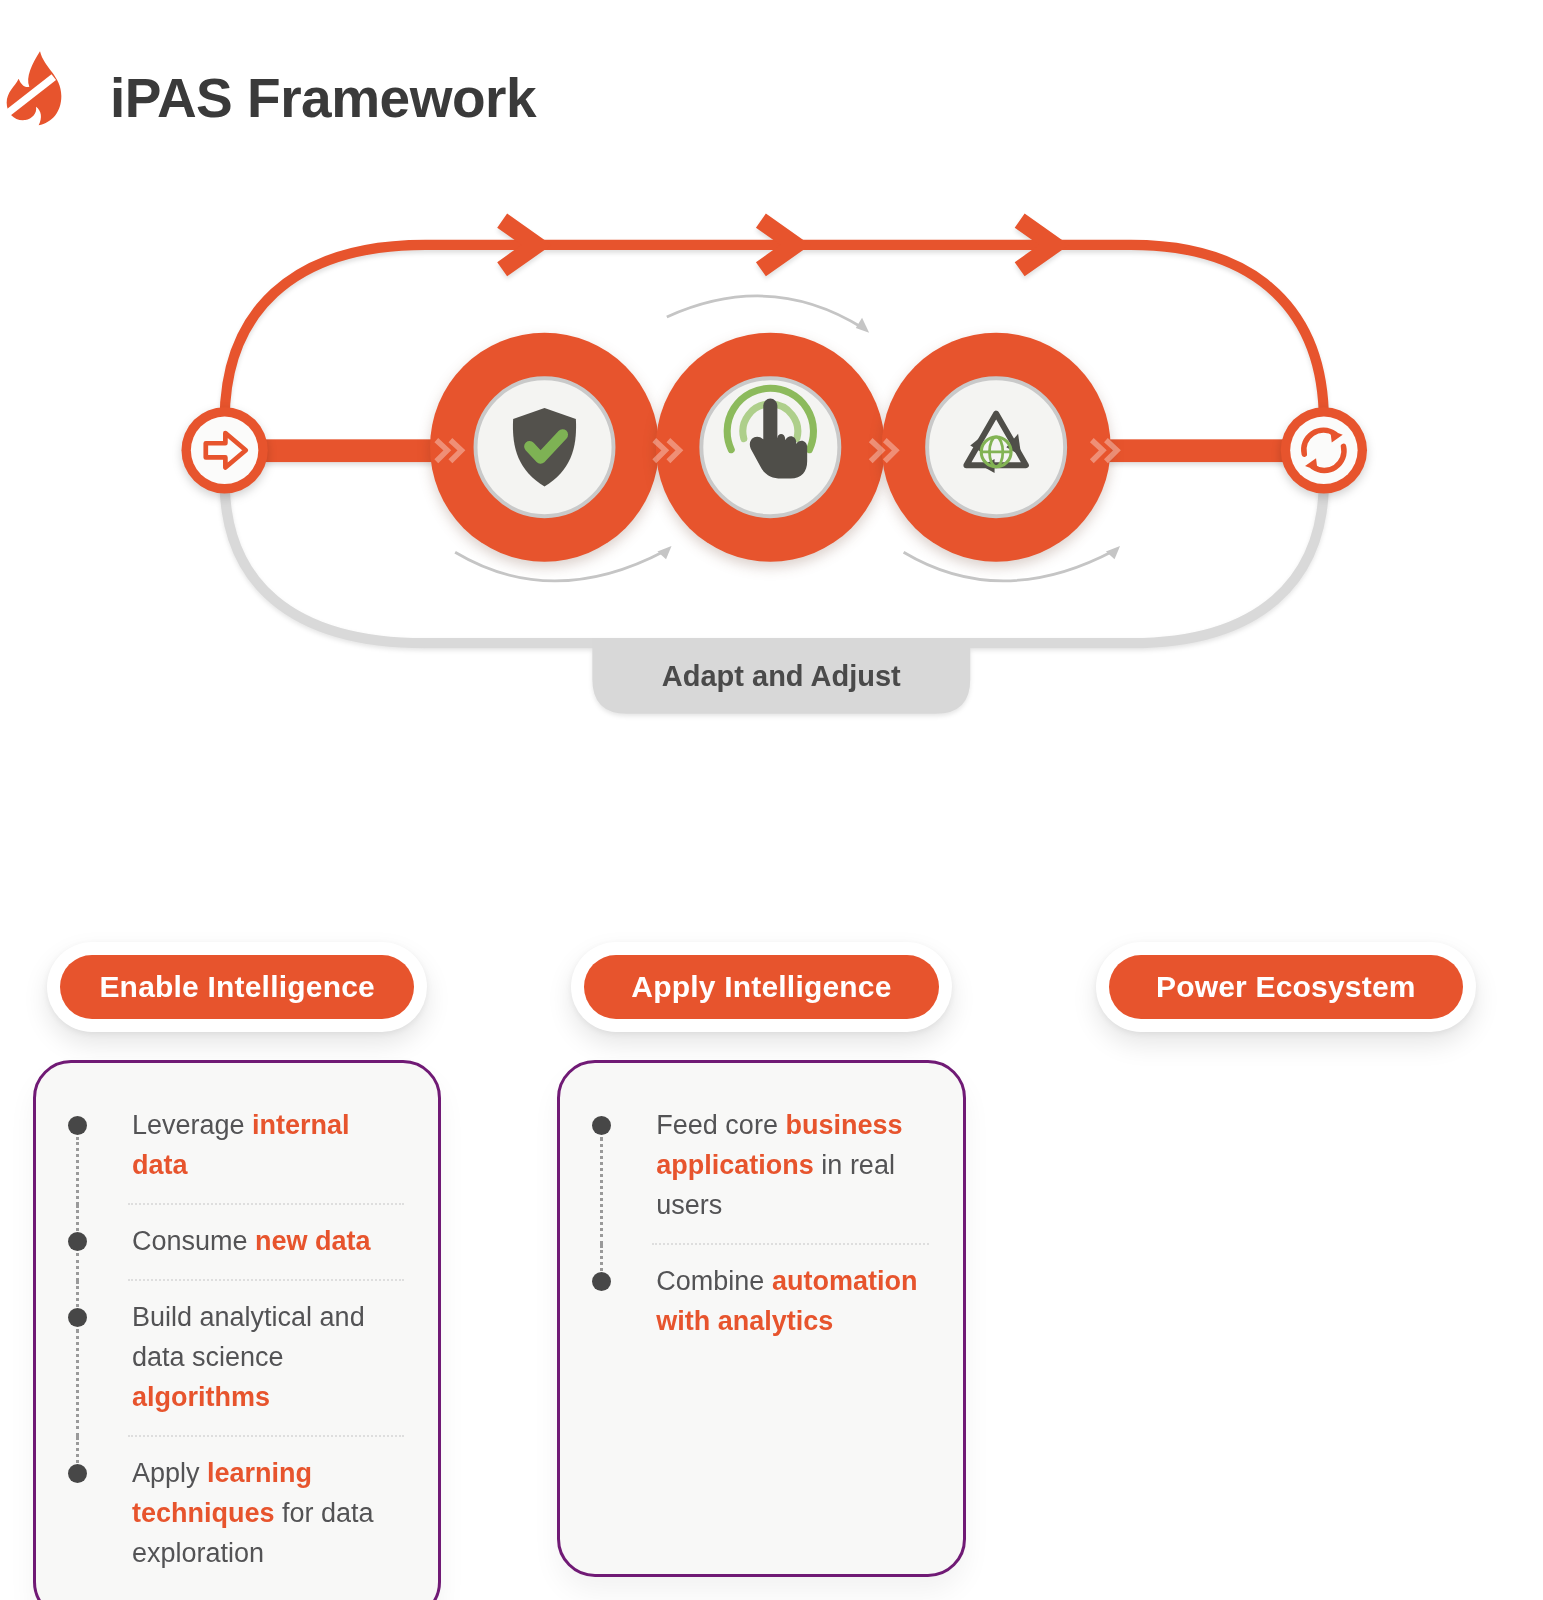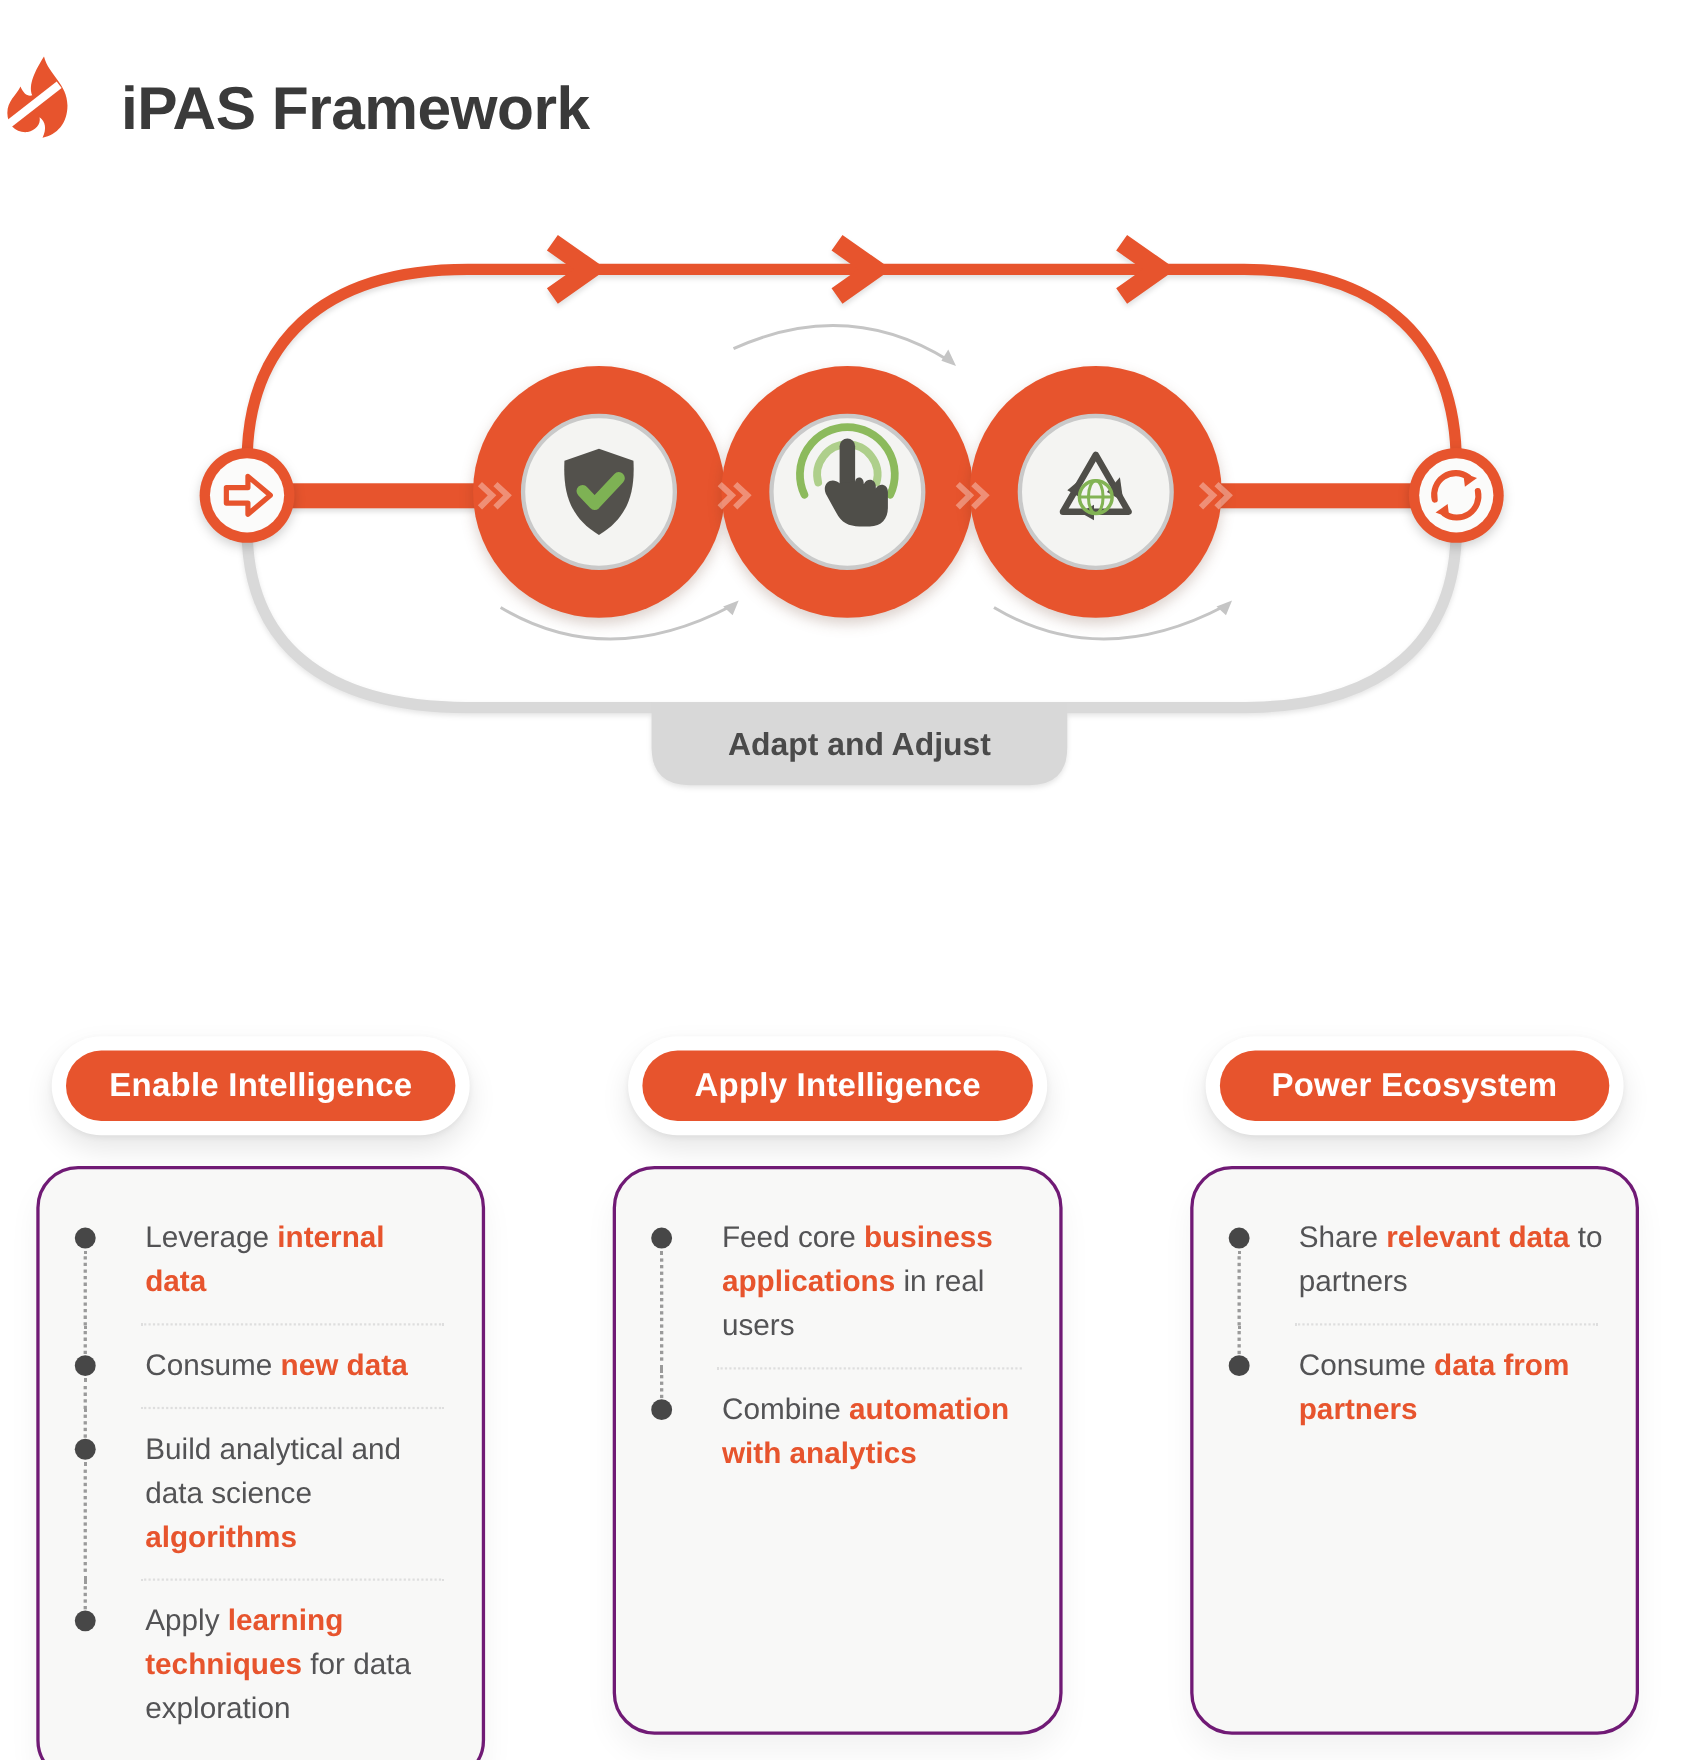--- a/index.html
+++ b/index.html
@@ -193,20 +193,14 @@
           <li class="item"><span class="bullet"></span><span class="rail rail-down"></span><span class="txt"><span class="">Feed core </span><span class="hl">business applications</span><span class=""> in real users</span></span></li>
           <li class="item"><span class="sep"></span><span class="rail rail-up"></span><span class="bullet"></span><span class="txt"><span class="">Combine </span><span class="hl">automation with analytics</span></span></li>
         </ul>
     </div>
   </div>
 
   <div class="column">
     <div class="pill-wrap">
       <div class="pill">Power Ecosystem</div>
     </div>
-    <div class="card">
-      <ul class="items">
-          <li class="item"><span class="bullet"></span><span class="rail rail-down"></span><span class="txt"><span class="">Share </span><span class="hl">relevant data</span><span class=""> to partners</span></span></li>
-          <li class="item"><span class="sep"></span><span class="rail rail-up"></span><span class="bullet"></span><span class="txt"><span class="">Consume </span><span class="hl">data from partners</span></span></li>
-        </ul>
-    </div>
   </div>
 </section>
 
 </body></html>

